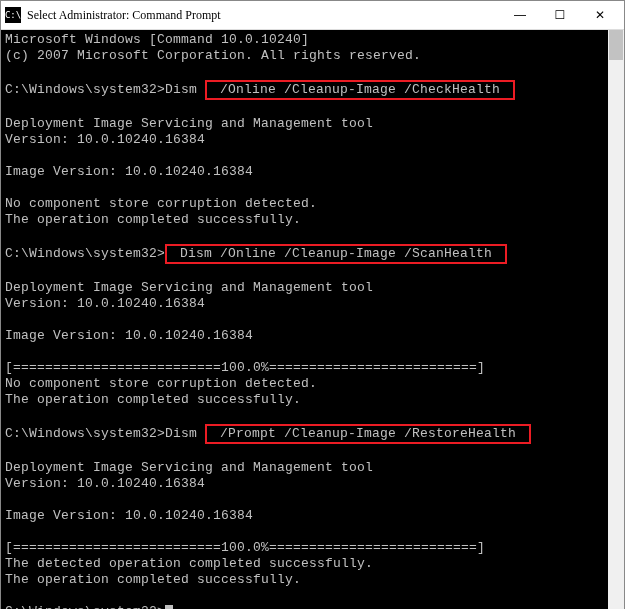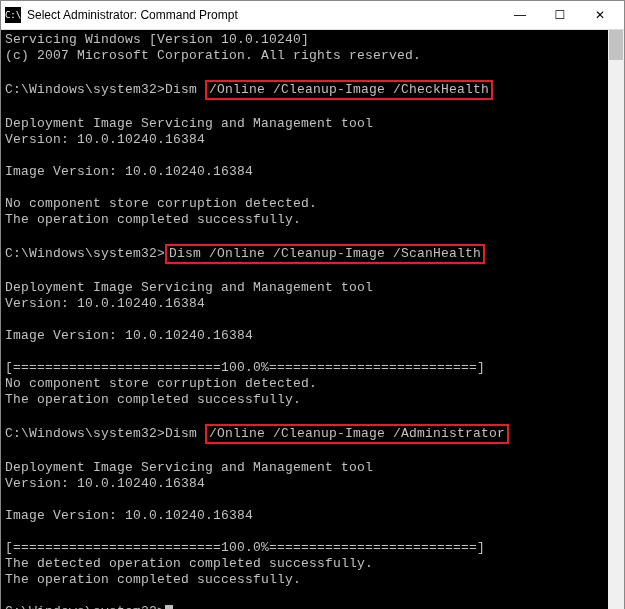--- a/index.html
+++ b/index.html
@@ -1,45 +1,45 @@
 <!DOCTYPE html>
 <html><head>
   <meta charset="utf-8">
   <style>
     * { margin: 0; padding: 0; box-sizing: border-box; }
     body { background: #fff; font-family: 'Consolas', monospace; width: 625px; height: 609px; overflow: hidden; }
     .window { width: 625px; height: 609px; background: #fff; display: flex; flex-direction: column; border: 1px solid #888; }
     .titlebar { height: 30px; background: #fff; display: flex; align-items: center; padding: 0 4px; border-bottom: 1px solid #ddd; }
     .titlebar-icon { width: 16px; height: 16px; background: #000; margin-right: 6px; display: flex; align-items: center; justify-content: center; color: #fff; font-size: 9px; font-family: monospace; }
-    .titlebar-title { font-family: Liberation Sans, sans-serif; font-size: 12px; color: #000; flex: 1; }
+    .titlebar-title { font-family: Liberation Serif, serif; font-size: 12px; color: #000; flex: 1; }
     .window-controls { display: flex; }
     .win-ctrl { width: 40px; height: 28px; display: flex; align-items: center; justify-content: center; font-family: 'Segoe UI', sans-serif; font-size: 12px; color: #000; }
     .console-area { flex: 1; background: #000; position: relative; display: flex; }
     .console { flex: 1; background: #000; color: #c0c0c0; font-family: 'Consolas', 'Courier New', monospace; font-size: 13px; line-height: 16px; padding: 2px 4px; white-space: pre; overflow: hidden; letter-spacing: 0.2px; }
     .scrollbar { width: 16px; background: #f0f0f0; position: relative; }
     .scroll-thumb { position: absolute; top: 0; left: 1px; right: 1px; height: 30px; background: #c2c2c2; }
-    .hl-box { border: 2px solid #ec1c24; padding: 0 2px; display: inline-block; }
+    .hl-box { border: 2px solid #ec1c24; padding: 0 13px; display: inline-block; }
     .cursor { display: inline-block; width: 8px; height: 14px; background: #c0c0c0; vertical-align: text-bottom; animation: blink 1s step-end infinite; }
     @keyframes blink { 50% { opacity: 0; } }
   </style>
 </head>
 <body>
 
 <div class="window">
   <div class="titlebar">
     <div class="titlebar-icon">C:\</div>
     <div class="titlebar-title">Select Administrator: Command Prompt</div>
     <div class="window-controls">
       <div class="win-ctrl">—</div>
       <div class="win-ctrl">☐</div>
       <div class="win-ctrl">✕</div>
     </div>
   </div>
   <div class="console-area">
-    <div class="console"><span>Servicing Windows [Version 10.0.10240]</span>
+    <div class="console"><span>Microsoft Windows [Command 10.0.10240]</span>
 <span>(c) 2007 Microsoft Corporation. All rights reserved.</span>
 
 <span>C:\Windows\system32&gt;</span><span>Dism </span><span class="hl-box">/Online /Cleanup-Image /CheckHealth</span>
 
 <span>Deployment Image Servicing and Management tool</span>
 <span>Version: 10.0.10240.16384</span>
 
 <span>Image Version: 10.0.10240.16384</span>
 
 <span>No component store corruption detected.</span>
@@ -49,21 +49,21 @@
 
 <span>Deployment Image Servicing and Management tool</span>
 <span>Version: 10.0.10240.16384</span>
 
 <span>Image Version: 10.0.10240.16384</span>
 
 <span>[==========================100.0%==========================]</span>
 <span>No component store corruption detected.</span>
 <span>The operation completed successfully.</span>
 
-<span>C:\Windows\system32&gt;</span><span>Dism </span><span class="hl-box">/Online /Cleanup-Image /Administrator</span>
+<span>C:\Windows\system32&gt;</span><span>Dism </span><span class="hl-box">/Prompt /Cleanup-Image /RestoreHealth</span>
 
 <span>Deployment Image Servicing and Management tool</span>
 <span>Version: 10.0.10240.16384</span>
 
 <span>Image Version: 10.0.10240.16384</span>
 
 <span>[==========================100.0%==========================]</span>
 <span>The detected operation completed successfully.</span>
 <span>The operation completed successfully.</span>
 

